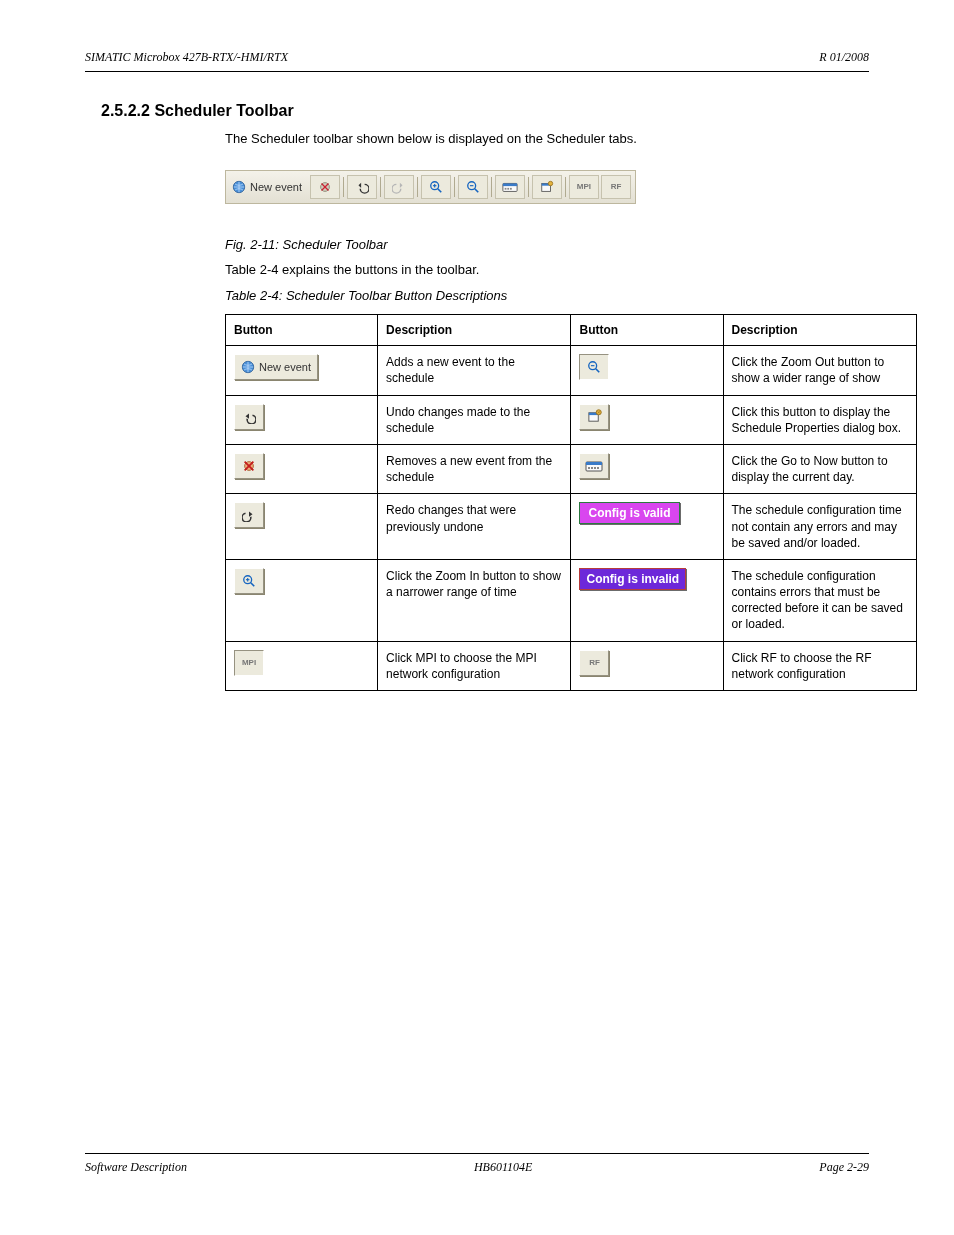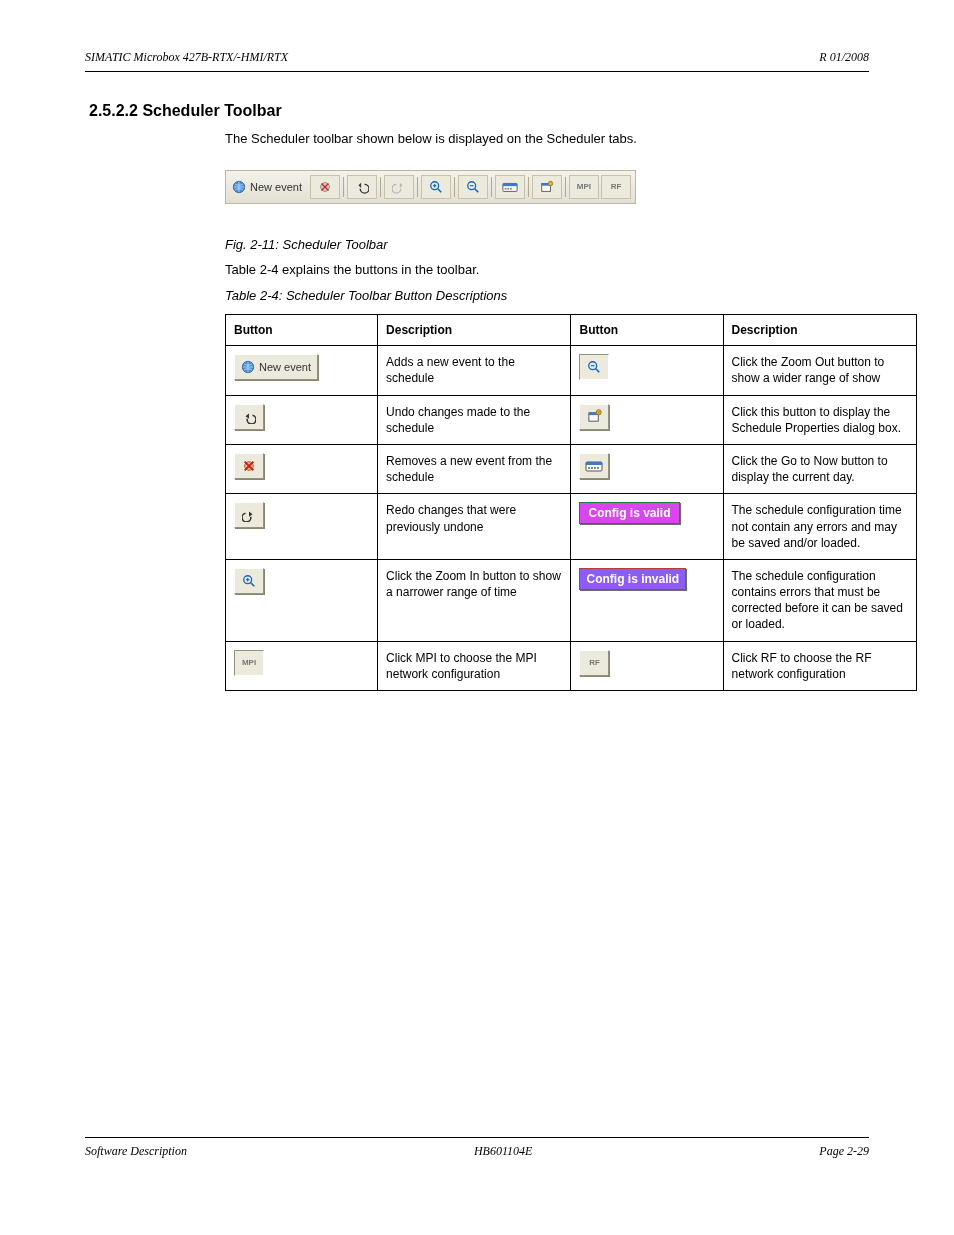--- a/index.html
+++ b/index.html
@@ -39,26 +39,26 @@
     display: flex;
     justify-content: space-between;
     font-size: 12px;
     font-style: italic;
     font-family: "Times New Roman", serif;
   }
   .foot-area {
     position: absolute;
     left: 85px;
     right: 85px;
-    bottom: 76px;
+    bottom: 60px;
   }
   h2.section {
     font-size: 16px;
     font-weight: bold;
-    margin: 30px 0 10px 4px;
+    margin: 30px 0 10px 16px;
   }
   .body-text {
     font-size: 13px;
     line-height: 1.35;
     margin: 8px 0;
   }
   .indent {
     margin-left: 140px;
   }
   .toolbar-img {
@@ -154,21 +154,21 @@
     background: #d946ef;
     color: #fff;
     font-weight: bold;
     font-size: 12px;
     padding: 3px 8px;
     border: 1px solid #2b7a3f;
     box-shadow: 1px 1px 0 #6b6b6b;
   }
   .pill-red {
     display: inline-block;
-    background: #8b5cf6;
+    background: #6d28d9;
     color: #fff;
     font-weight: bold;
     font-size: 12px;
     padding: 3px 6px;
     border: 1px solid #b73b3b;
     box-shadow: 1px 1px 0 #6b6b6b;
   }
   .tiny-label {
     font-size: 8px;
     font-weight: bold;

